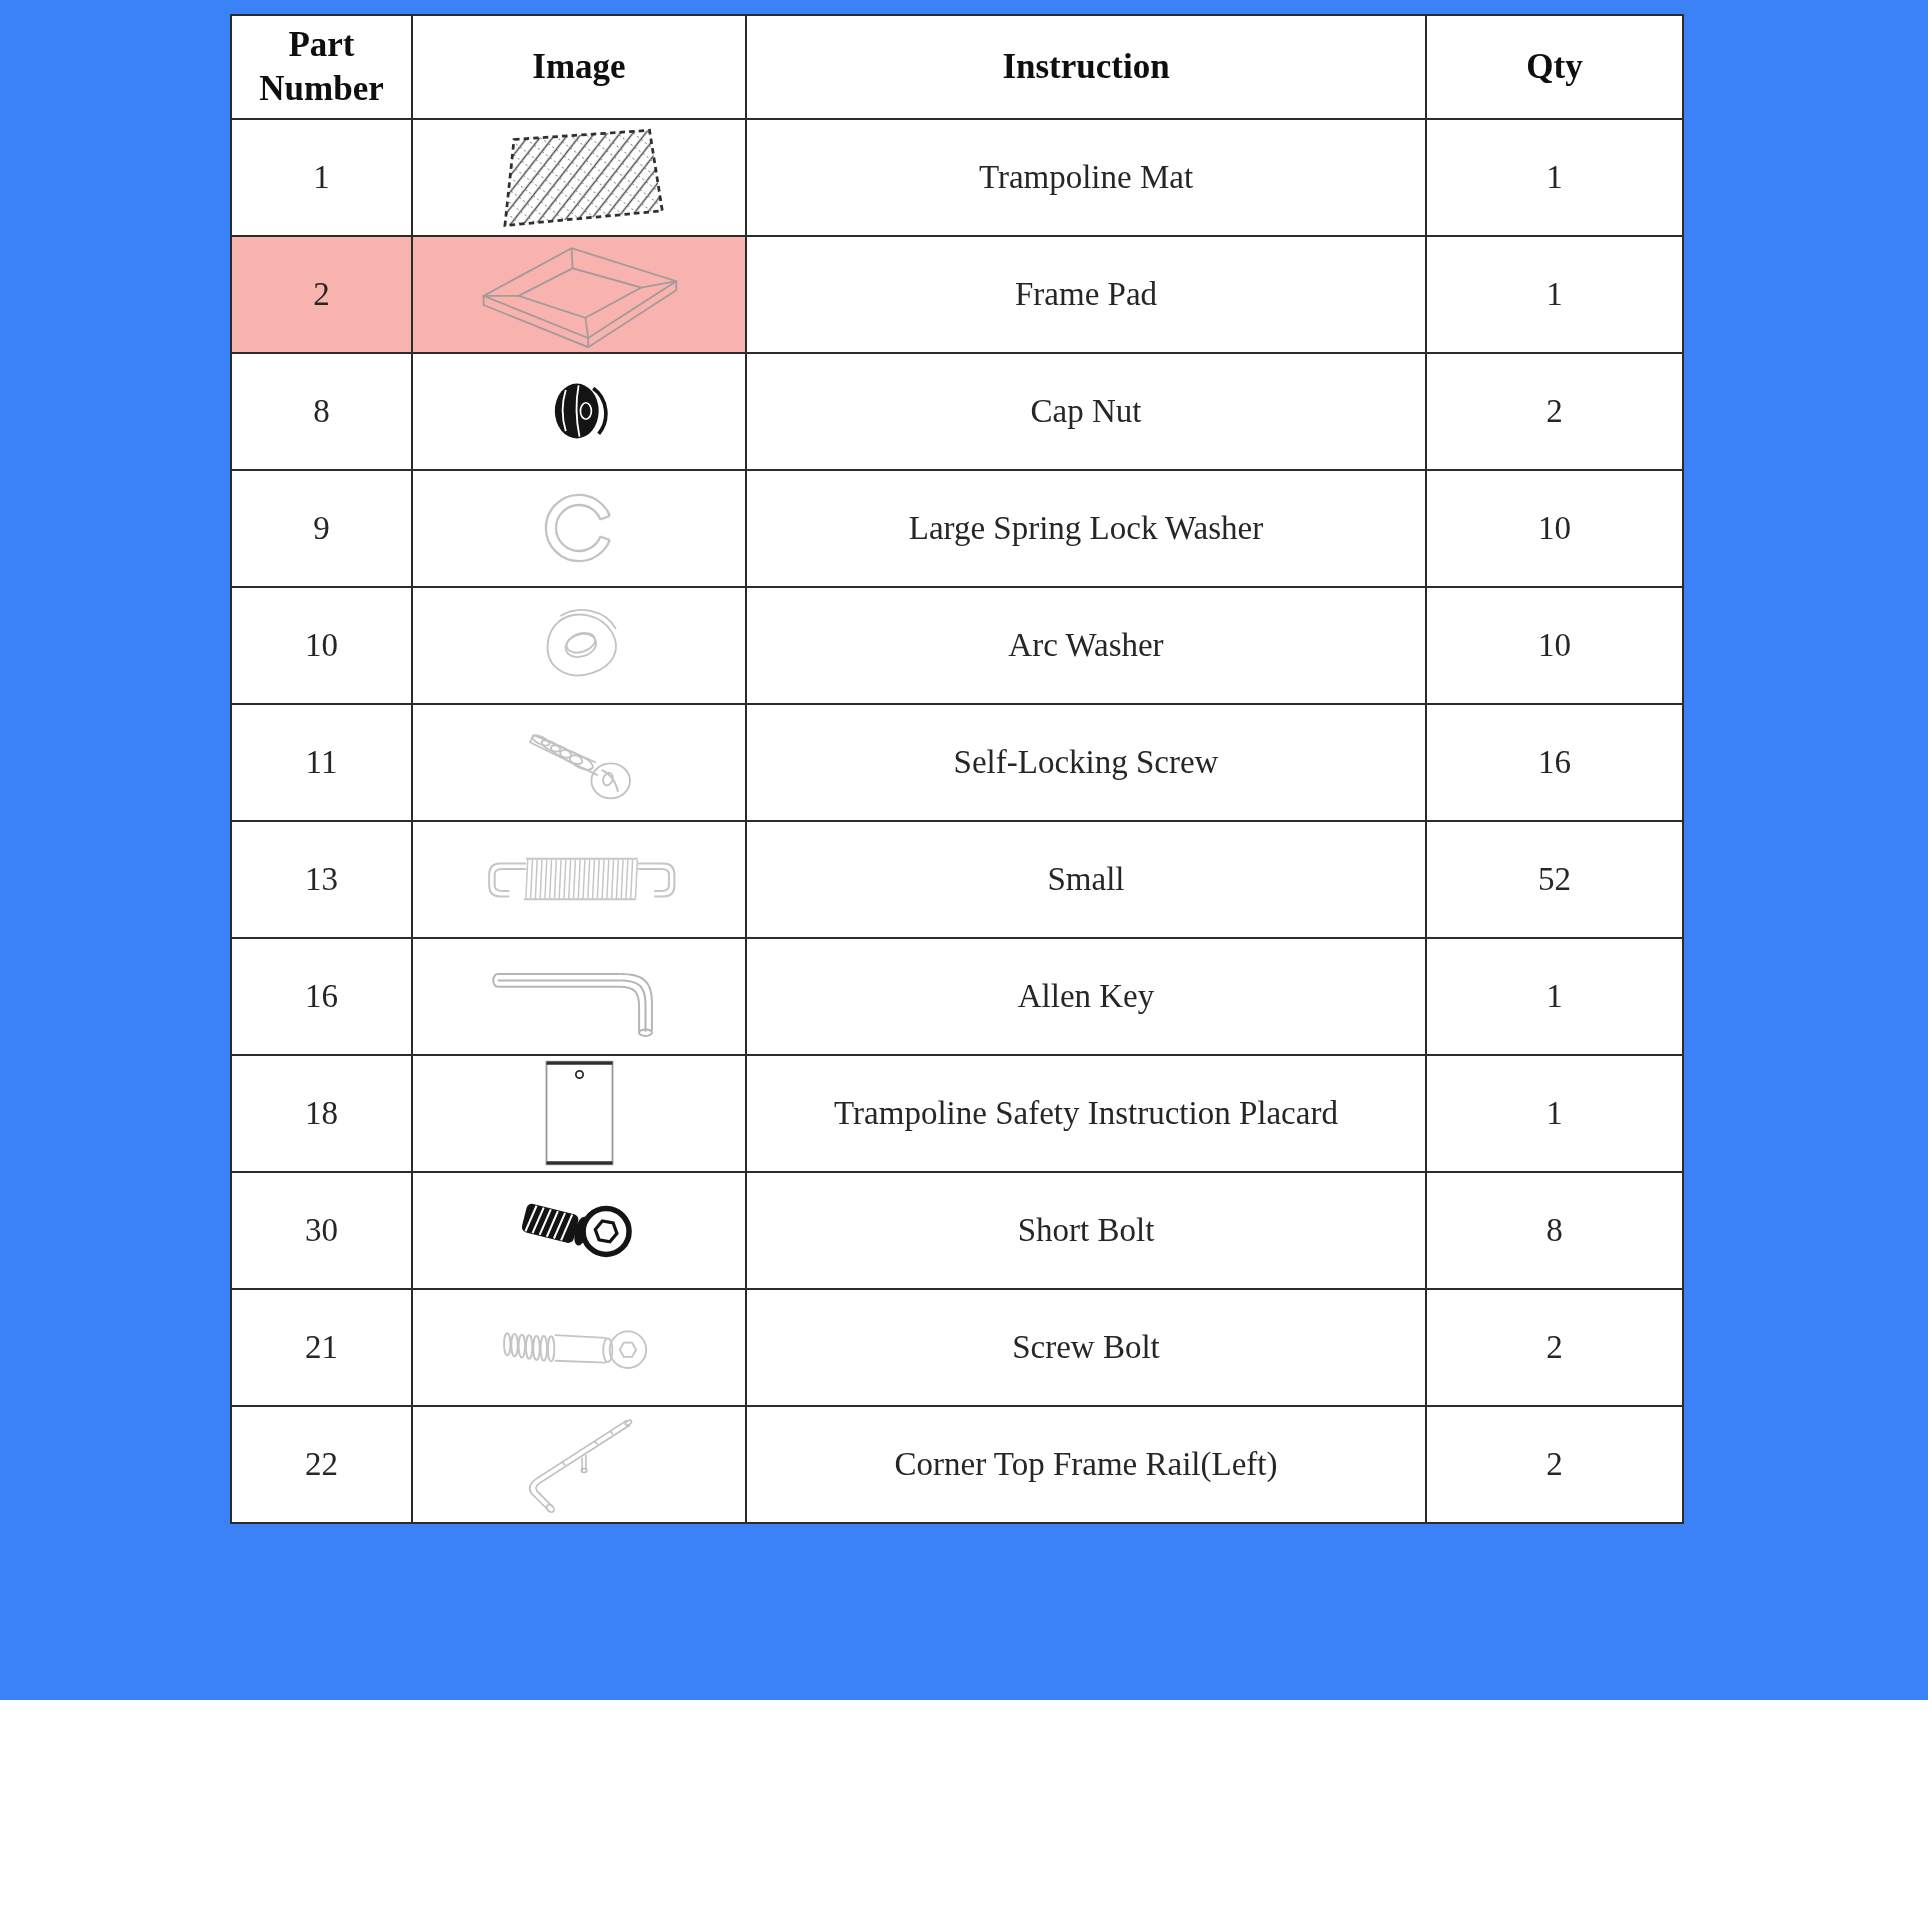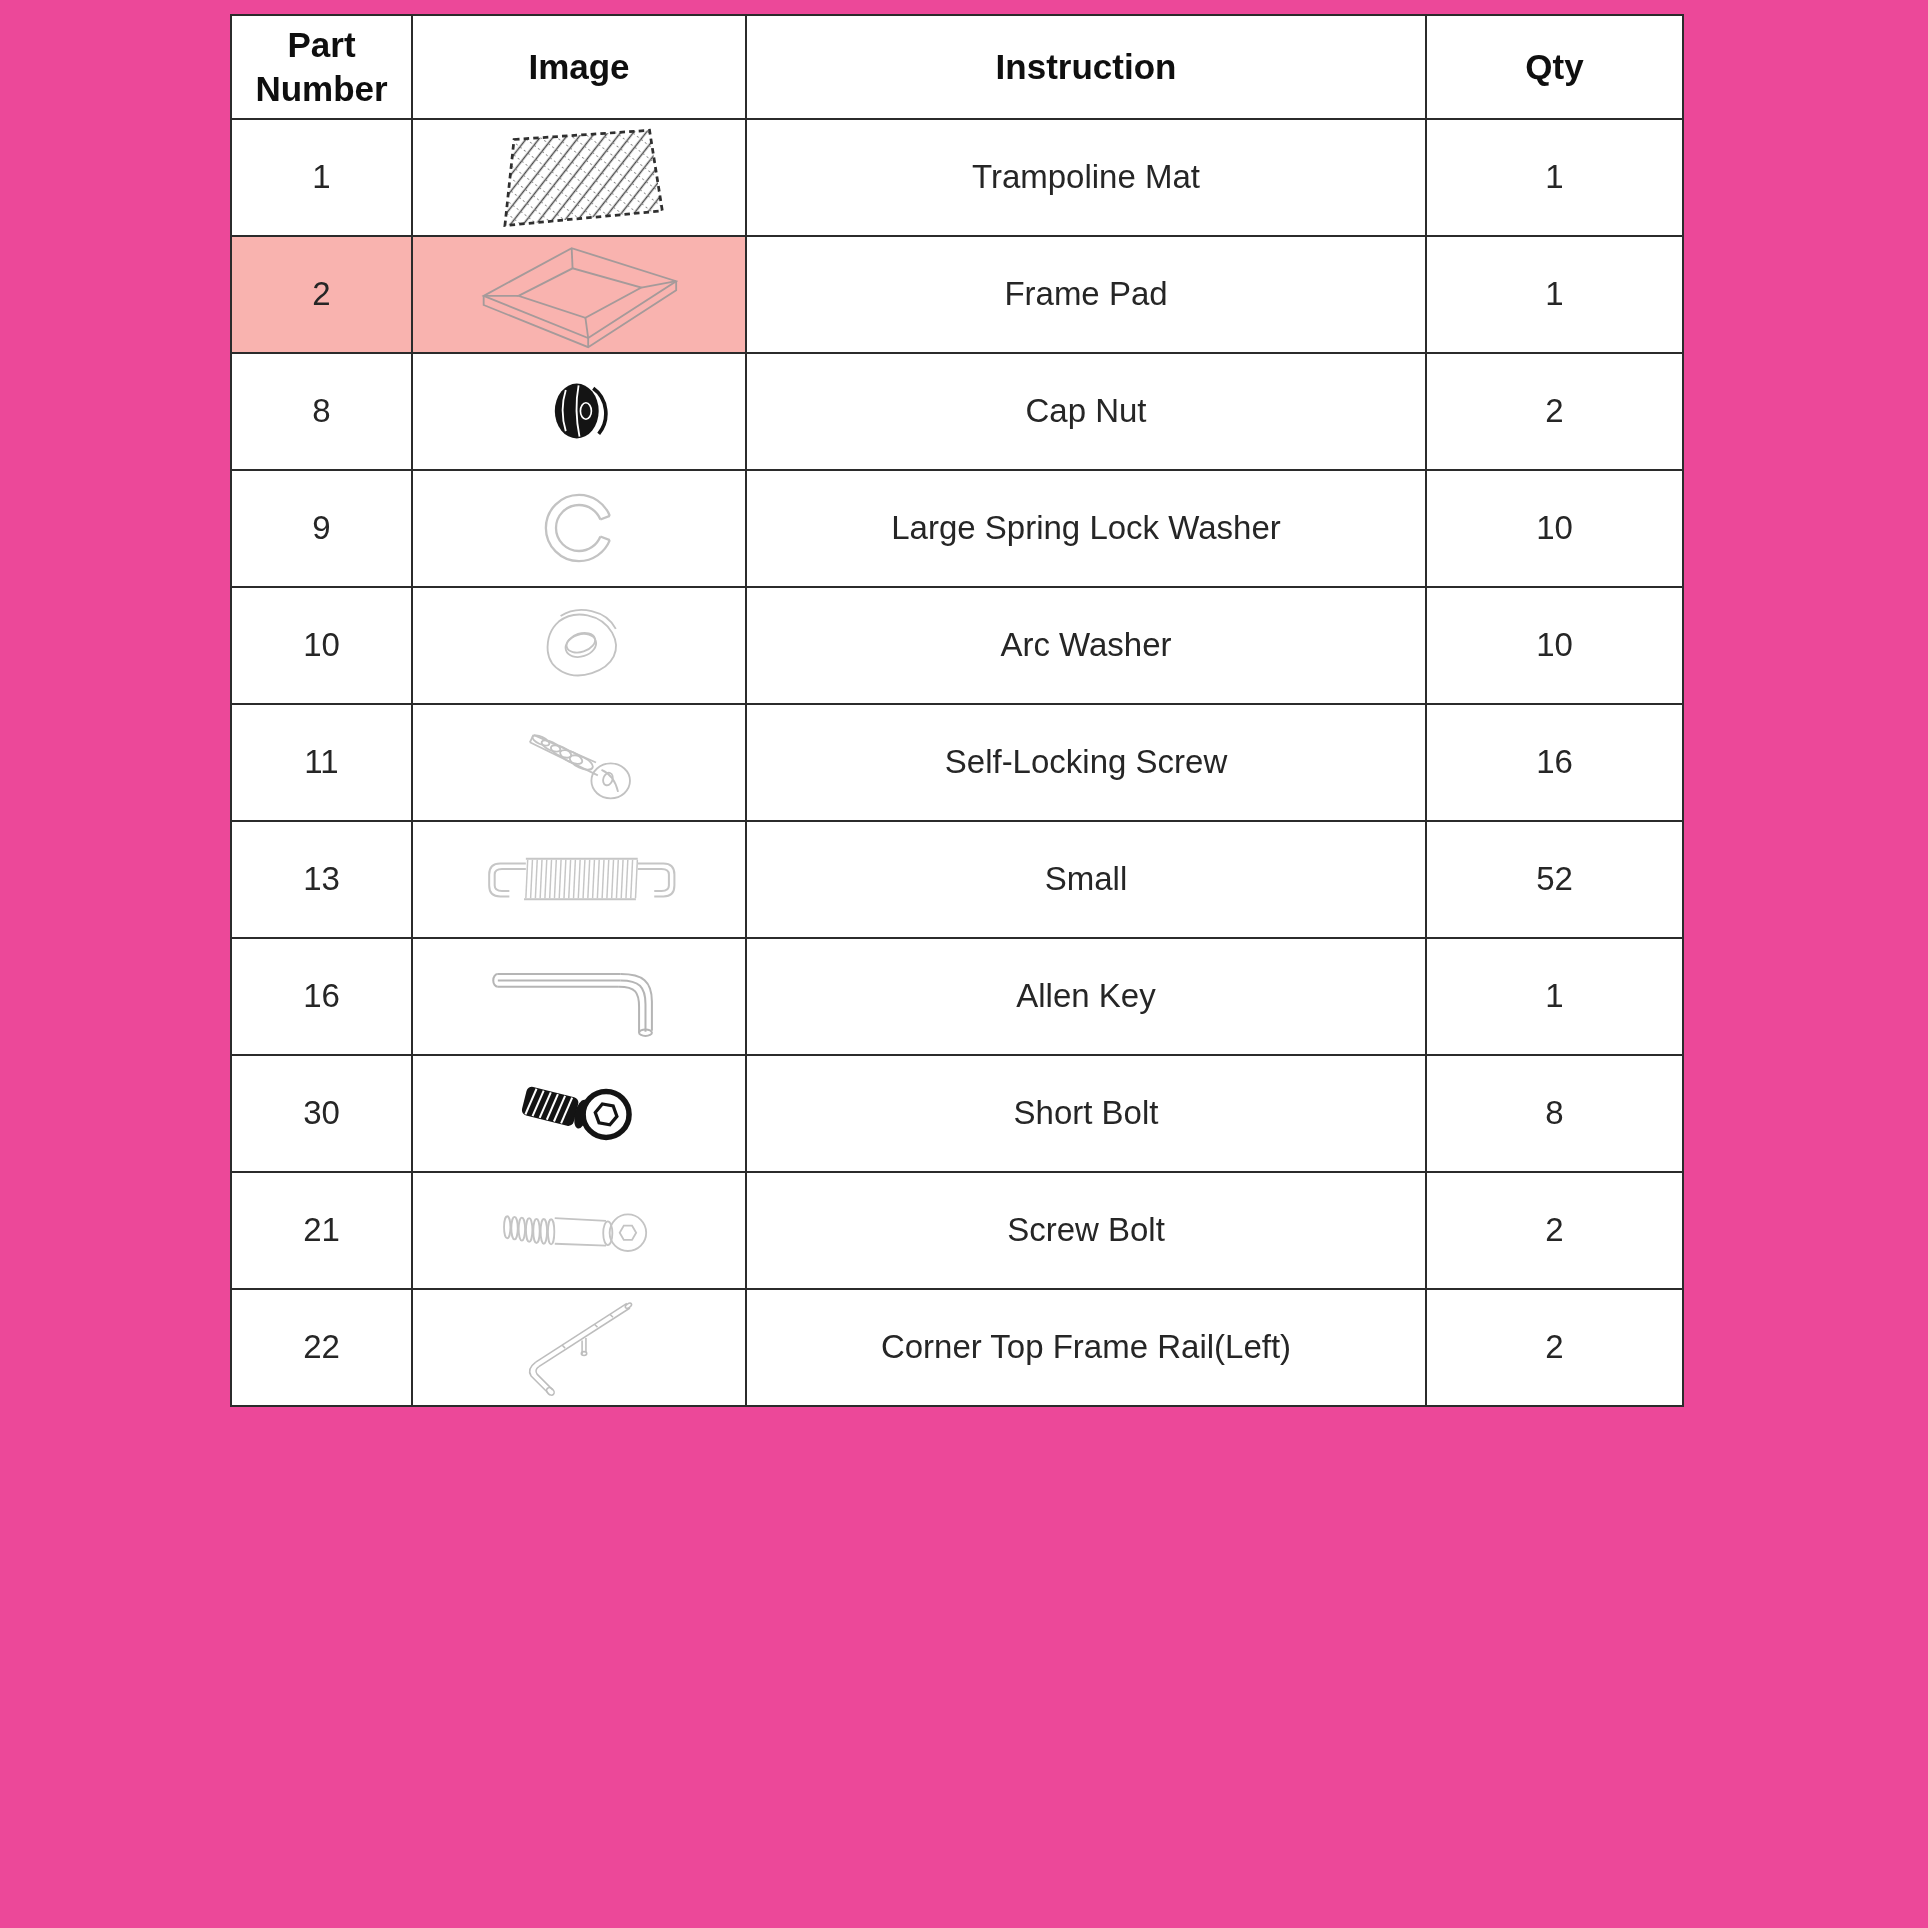--- a/index.html
+++ b/index.html
@@ -1,17 +1,17 @@
 <!DOCTYPE html>
 <html style="font-size:14.7px"><head>
 <meta charset="utf-8">
 <style>
   html,body{margin:0;padding:0;background:#ffffff;}
-  .canvas{position:relative;width:1928px;height:1928px;background:#ec4899;overflow:hidden;
-          font-family:Liberation Sans, sans-serif;}
+  .canvas{position:relative;width:1928px;height:1700px;background:#3b82f6;overflow:hidden;
+          font-family:Liberation Serif, serif;}
   .table-wrap{position:absolute;left:230px;top:13.8px;}
   table.parts{border-collapse:collapse;table-layout:fixed;width:1453px;background:#ffffff;}
   table.parts th, table.parts td{
     border:2.8px solid #2b2b2b;text-align:center;vertical-align:middle;padding:0;overflow:hidden;
   }
   table.parts thead th{
     height:102px;font-size:35px;font-weight:bold;color:#0f0f0f;line-height:1.25;
   }
   table.parts tbody td{height:115px;font-size:33px;color:#262626;}
   td.cell-img svg{display:inline-block;vertical-align:middle;}
@@ -208,20 +208,33 @@
                 <path d="M148 33 C168 33 175 40 175 59 L175 89"></path>
                 <path d="M146 40 C164 40 168 46 168 62 L168 90"></path>
                 <ellipse cx="175" cy="90" rx="7" ry="3.5"></ellipse>
               </g>
             </svg>
           </td>
           <td>Allen Key</td>
           <td>1</td>
         </tr>
 
+        <tr>
+          <td>18</td>
+          <td class="cell-img">
+            <svg width="77" height="114" viewBox="0 0 84 124">
+              <rect x="6" y="6" width="72" height="112" fill="#ffffff" stroke="#9a9a9a" stroke-width="2"></rect>
+              <line x1="6" y1="7.5" x2="78" y2="7.5" stroke="#2f2f2f" stroke-width="3.5"></line>
+              <line x1="6" y1="116.5" x2="78" y2="116.5" stroke="#2f2f2f" stroke-width="3.5"></line>
+              <circle cx="42" cy="20" r="4" fill="#ffffff" stroke="#2f2f2f" stroke-width="2"></circle>
+            </svg>
+          </td>
+          <td>Trampoline Safety Instruction Placard</td>
+          <td>1</td>
+        </tr>
 
         <tr>
           <td>30</td>
           <td class="cell-img">
             <svg width="124" height="83" viewBox="0 0 135 90">
               <g transform="rotate(14 55 44)">
                 <rect x="6" y="26" width="58" height="32" rx="6" fill="#141414"></rect>
                 <g stroke="#ffffff" stroke-width="2.2">
                   <line x1="16" y1="27" x2="11" y2="57"></line>
                     <line x1="24" y1="27" x2="19" y2="57"></line>

